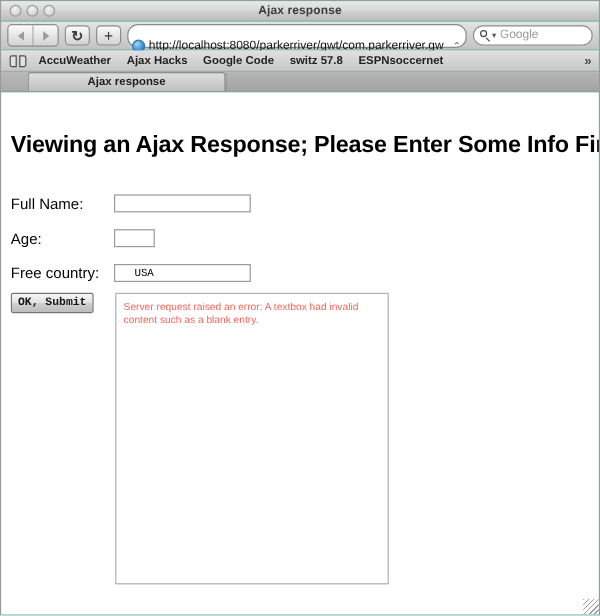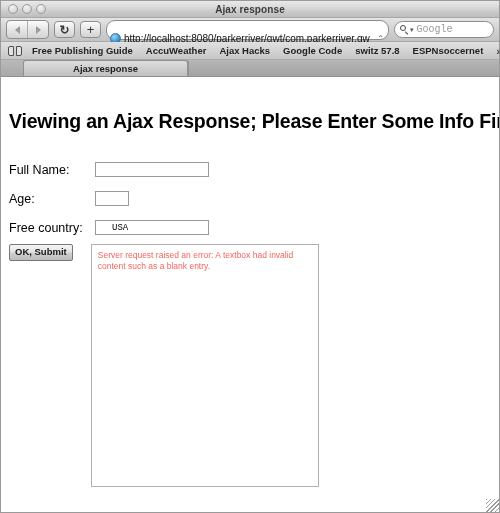--- a/index.html
+++ b/index.html
@@ -186,21 +186,20 @@
   .mag-caret {
     font-size: 7px;
     color: #555;
     margin-right: 3px;
   }
   .search-ph {
     font-size: 10px;
     color: #9a9a9a;
     white-space: nowrap;
     overflow: hidden;
-    font-family: Liberation Mono, monospace;
   }
 
   
   .bookmarks {
     height: 18px;
     flex: 0 0 18px;
     background: linear-gradient(to bottom, #e0e0e0 0%, #d4d4d4 50%, #c6c6c6 100%);
     border-bottom: 1px solid #a9a9a9;
     display: flex;
     align-items: center;
@@ -328,21 +327,21 @@
   .tbox-country { width: 114px; font-family: Liberation Mono, monospace; }
 
   .bottom-row {
     display: flex;
     align-items: flex-start;
     padding-left: 8px;
     margin-top: 1px;
   }
   .submit-btn {
     flex: 0 0 auto;
-    font-family: Liberation Sans, sans-serif;
+    font-family: Liberation Mono, monospace;
     font-size: 9.5px;
     font-weight: bold;
     color: #151515;
     background: linear-gradient(to bottom, #f6f6f6 0%, #e2e2e2 48%, #cfcfcf 52%, #bdbdbd 100%);
     border: 1px solid #777777;
     border-radius: 2px;
     padding: 2px 5px 3px 5px;
     line-height: 1;
     cursor: default;
   }
@@ -419,21 +418,20 @@
 
     <div class="searchbar">
       <span class="mag"></span>
       <span class="mag-caret">▾</span>
       <span class="search-ph">Google</span>
     </div>
   </div>
 
   <div class="bookmarks">
     <span class="book-icon"></span>
-    <span class="bm">Free Publishing Guide</span>
     <span class="bm">AccuWeather</span>
     <span class="bm">Ajax Hacks</span>
     <span class="bm">Google Code</span>
     <span class="bm">switz 57.8</span>
     <span class="bm">ESPNsoccernet</span>
     <span class="bm-overflow">»</span>
   </div>
 
   <div class="tabbar">
     <div class="tab">

